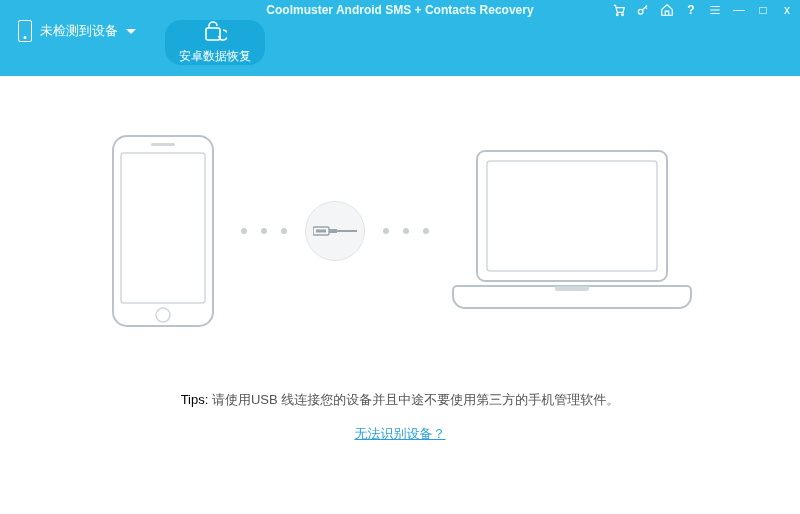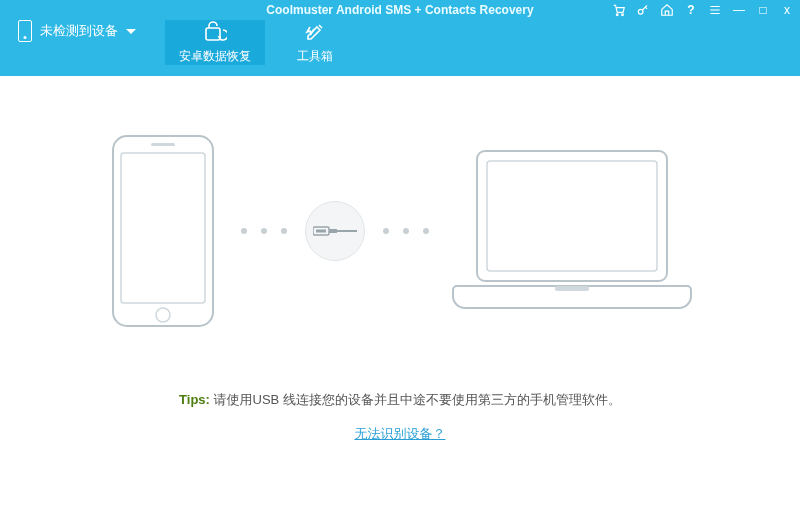--- a/index.html
+++ b/index.html
@@ -91,20 +91,21 @@
   }
   .tab {
     width: 100px;
     display: flex;
     flex-direction: column;
     align-items: center;
     justify-content: center;
     gap: 4px;
     font-size: 12px;
     cursor: pointer;
+    border-radius: 16px;
   }
   .tab.active { background: #1aa9db; }
   .tab svg { width: 24px; height: 24px; }
   .content {
     flex: 1;
     background: #fff;
     position: relative;
     display: flex;
     flex-direction: column;
     align-items: center;
@@ -130,21 +131,21 @@
     border-radius: 50%;
     background: #f3f5f6;
     border: 1px solid #e1e5e7;
     display: flex; align-items: center; justify-content: center;
   }
   .tips {
     margin-top: 60px;
     font-size: 13px;
     color: #555;
   }
-  .tips b { color: #4d7c0f; font-weight: bold; }
+  .tips b { color: #000000; font-weight: normal; }
   .help-link {
     margin-top: 16px;
     font-size: 13px;
     color: #2a9fd6;
     text-decoration: underline;
     cursor: pointer;
   }
 </style>
 </head>
 <body>
@@ -192,28 +193,20 @@
       <span class="caret"></span>
     </div>
     <div class="tab active">
       <svg viewBox="0 0 24 24" fill="none" stroke="#fff" stroke-width="1.6">
         <rect x="3" y="8" width="14" height="12" rx="2"></rect>
         <path d="M6 8V6a4 4 0 0 1 8 0"></path>
         <path d="M20 10a5 5 0 1 1-3 9"></path>
         <path d="M17 19l-1-2 2 .5"></path>
       </svg>
       <span>安卓数据恢复</span>
-    </div>
-    <div class="tab">
-      <svg viewBox="0 0 24 24" fill="none" stroke="#fff" stroke-width="1.6">
-        <path d="M14 7l3 3-9 9H5v-3l9-9z"></path>
-        <path d="M16 5l3 3"></path>
-        <path d="M7 7l-3 5 3-1 1 3 3-5"></path>
-      </svg>
-      <span>工具箱</span>
     </div>
   </div>
 
   <div class="content">
     <div class="illus">
       <svg width="120" height="200" viewBox="0 0 120 200">
         <rect x="10" y="5" width="100" height="190" rx="14" fill="none" stroke="#b9c4ca" stroke-width="2"></rect>
         <rect x="18" y="22" width="84" height="150" rx="3" fill="none" stroke="#cfd8dc" stroke-width="1.5"></rect>
         <rect x="48" y="12" width="24" height="3" rx="1.5" fill="#cfd8dc"></rect>
         <circle cx="60" cy="184" r="7" fill="none" stroke="#cfd8dc" stroke-width="1.5"></circle>

